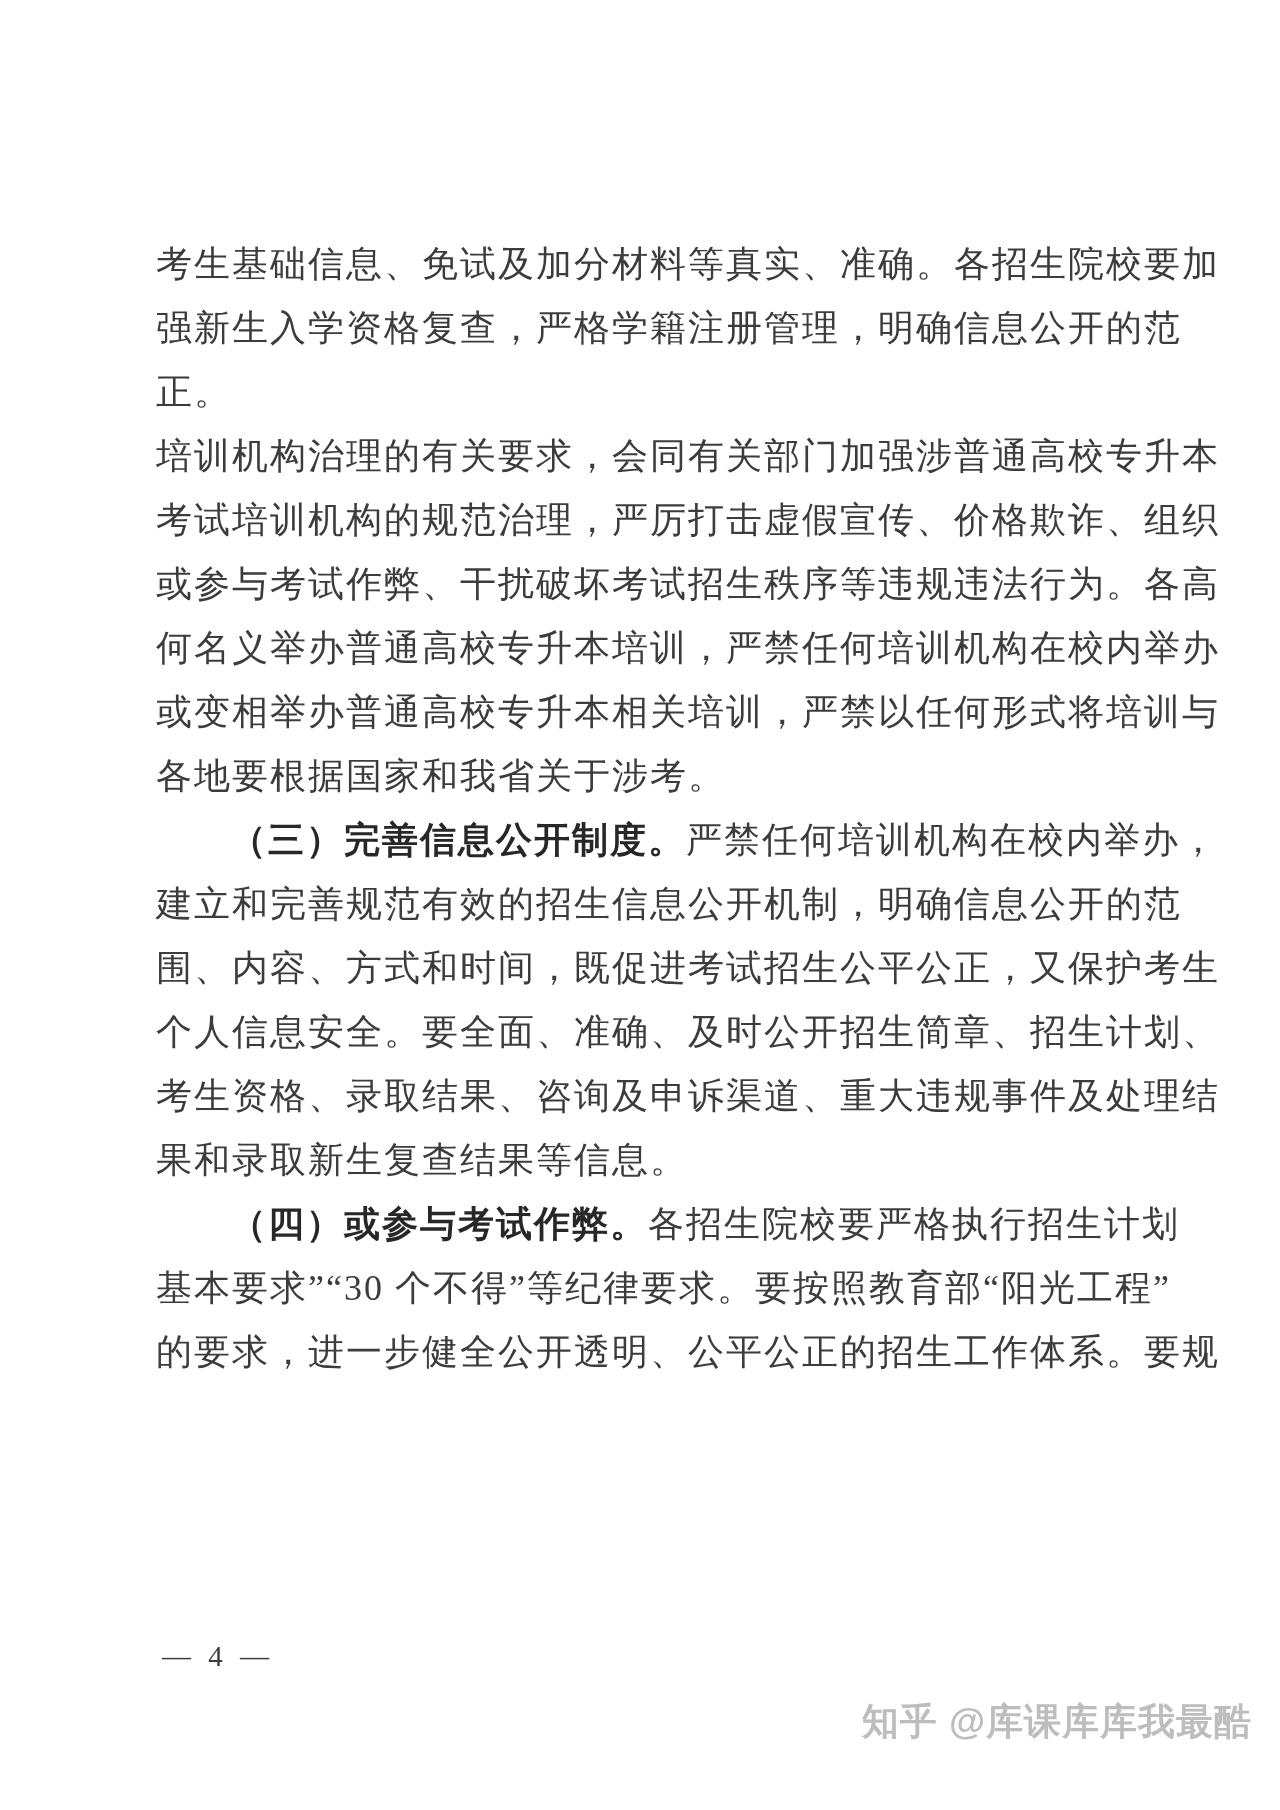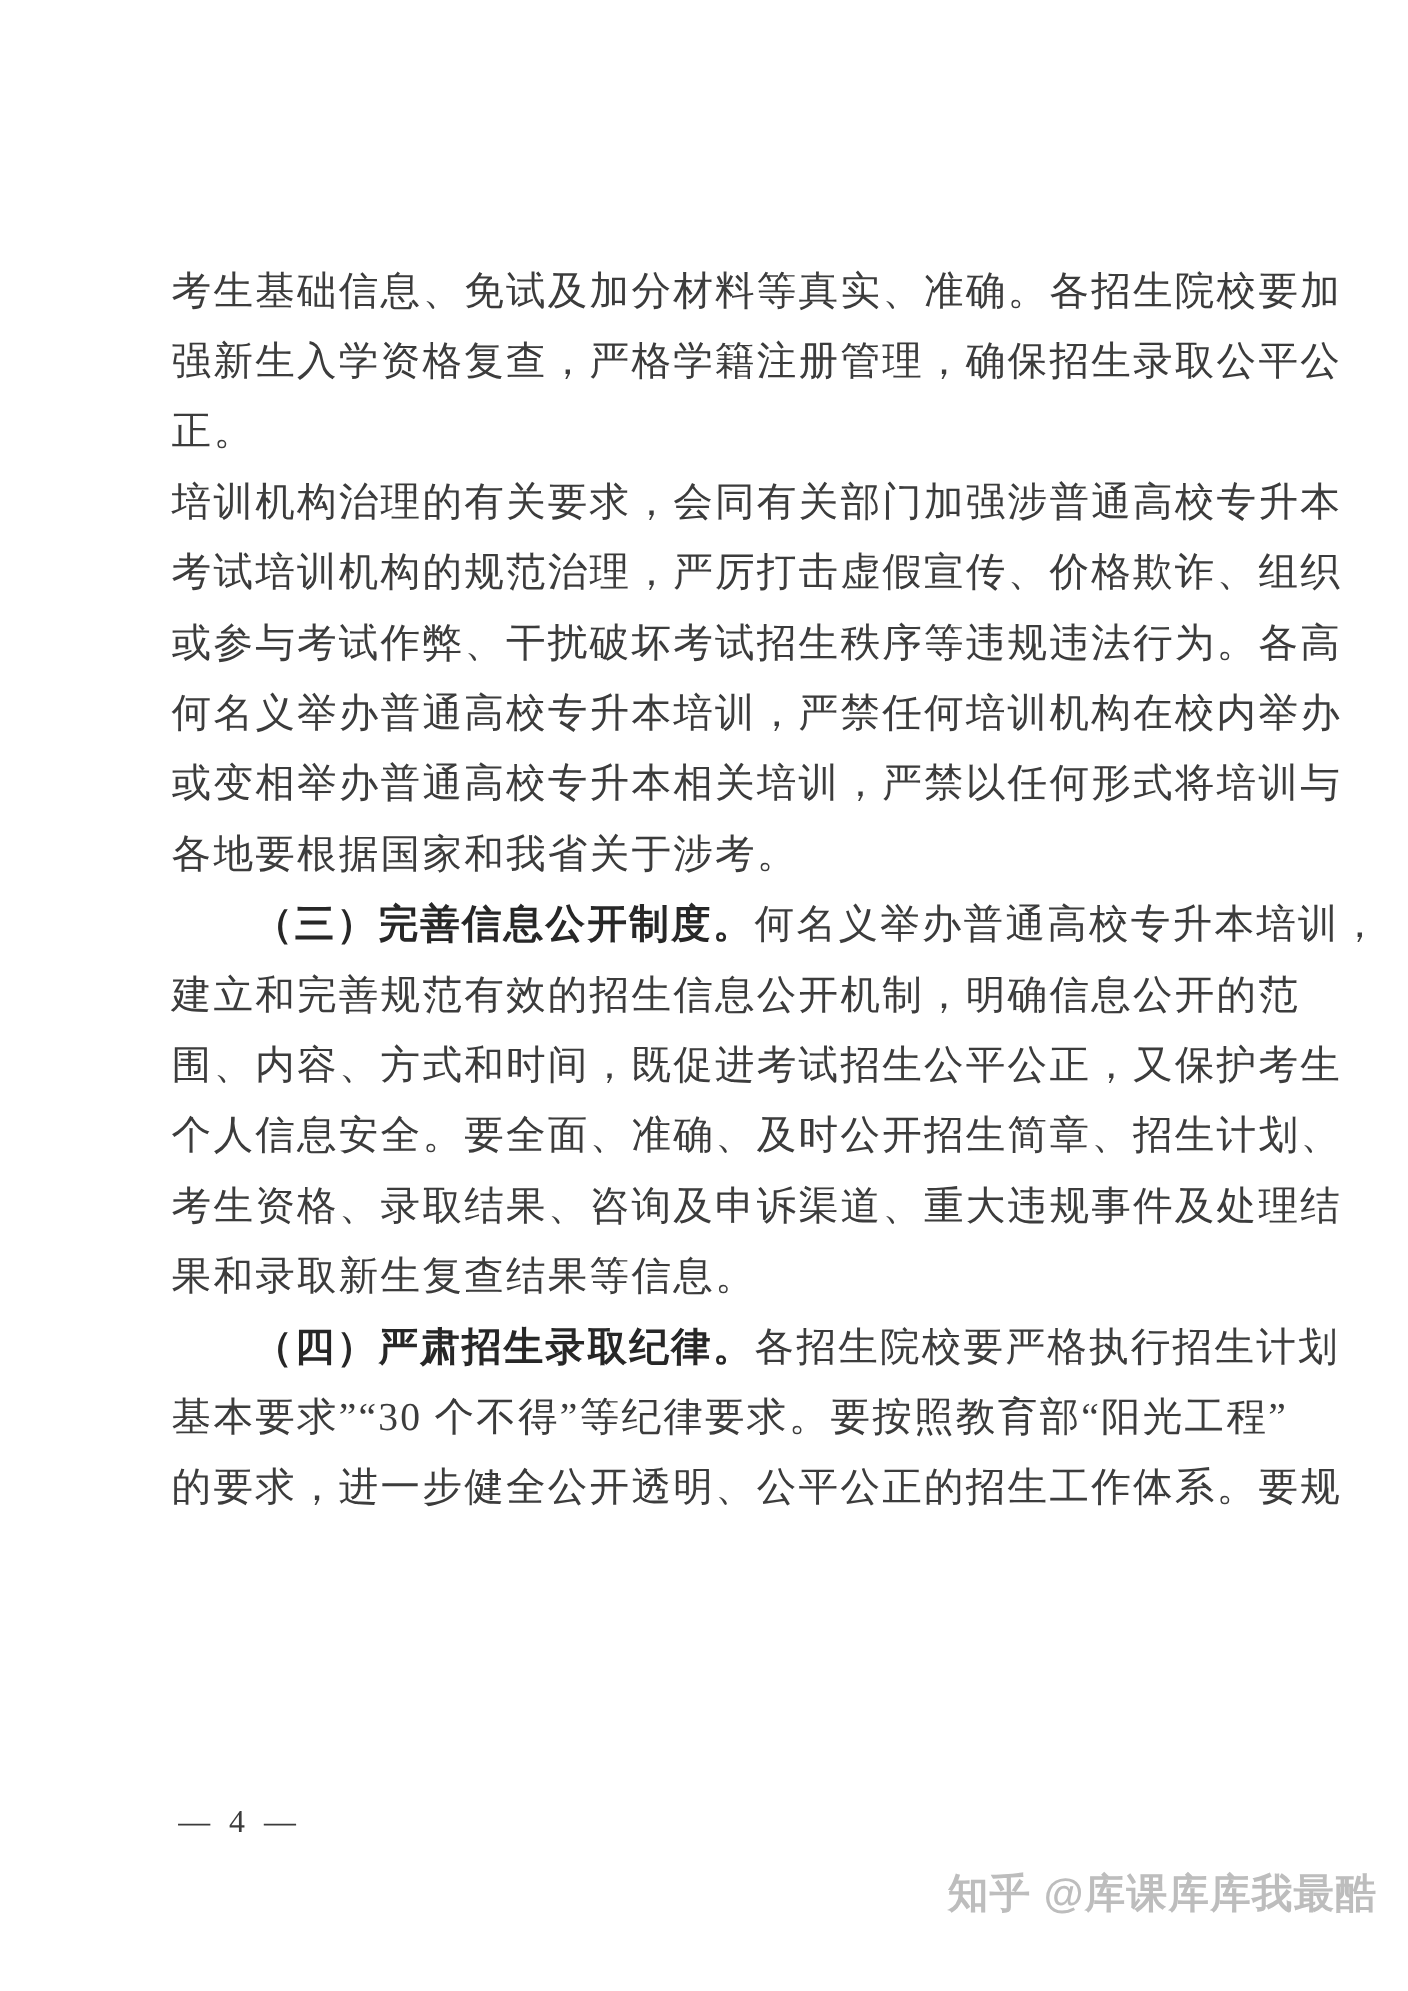--- a/index.html
+++ b/index.html
@@ -58,33 +58,33 @@
     font-family: "Liberation Sans", sans-serif;
     white-space: nowrap;
   }
 </style>
 </head>
 <body>
 
 <div class="page">
   <div class="text-block">
       <div class="line"><span class="seg-body">考生基础信息、免试及加分材料等真实、准确。各招生院校要加</span></div>
-      <div class="line"><span class="seg-body">强新生入学资格复查，严格学籍注册管理，确保招生录取公平公</span></div>
+      <div class="line"><span class="seg-body">强新生入学资格复查，严格学籍注册管理，明确信息公开的范</span></div>
       <div class="line"><span class="seg-body">正。</span></div>
       <div class="line"><span class="seg-body">培训机构治理的有关要求，会同有关部门加强涉普通高校专升本</span></div>
       <div class="line"><span class="seg-body">考试培训机构的规范治理，严厉打击虚假宣传、价格欺诈、组织</span></div>
       <div class="line"><span class="seg-body">或参与考试作弊、干扰破坏考试招生秩序等违规违法行为。各高</span></div>
       <div class="line"><span class="seg-body">何名义举办普通高校专升本培训，严禁任何培训机构在校内举办</span></div>
       <div class="line"><span class="seg-body">或变相举办普通高校专升本相关培训，严禁以任何形式将培训与</span></div>
       <div class="line"><span class="seg-body">各地要根据国家和我省关于涉考。</span></div>
-      <div class="line indent"><span class="seg-heading">（三）完善信息公开制度。</span><span class="seg-body">何名义举办普通高校专升本培训，</span></div>
+      <div class="line indent"><span class="seg-heading">（三）完善信息公开制度。</span><span class="seg-body">严禁任何培训机构在校内举办，</span></div>
       <div class="line"><span class="seg-body">建立和完善规范有效的招生信息公开机制，明确信息公开的范</span></div>
       <div class="line"><span class="seg-body">围、内容、方式和时间，既促进考试招生公平公正，又保护考生</span></div>
       <div class="line"><span class="seg-body">个人信息安全。要全面、准确、及时公开招生简章、招生计划、</span></div>
       <div class="line"><span class="seg-body">考生资格、录取结果、咨询及申诉渠道、重大违规事件及处理结</span></div>
       <div class="line"><span class="seg-body">果和录取新生复查结果等信息。</span></div>
-      <div class="line indent"><span class="seg-heading">（四）严肃招生录取纪律。</span><span class="seg-body">各招生院校要严格执行招生计划</span></div>
+      <div class="line indent"><span class="seg-heading">（四）或参与考试作弊。</span><span class="seg-body">各招生院校要严格执行招生计划</span></div>
       <div class="line"><span class="seg-body">基本要求”“30 个不得”等纪律要求。要按照教育部“阳光工程”</span></div>
       <div class="line"><span class="seg-body">的要求，进一步健全公开透明、公平公正的招生工作体系。要规</span></div>
     </div>
   <div class="footer">— 4 —</div>
   <div class="watermark">知乎 @库课库库我最酷</div>
 </div>
 
 </body></html>

